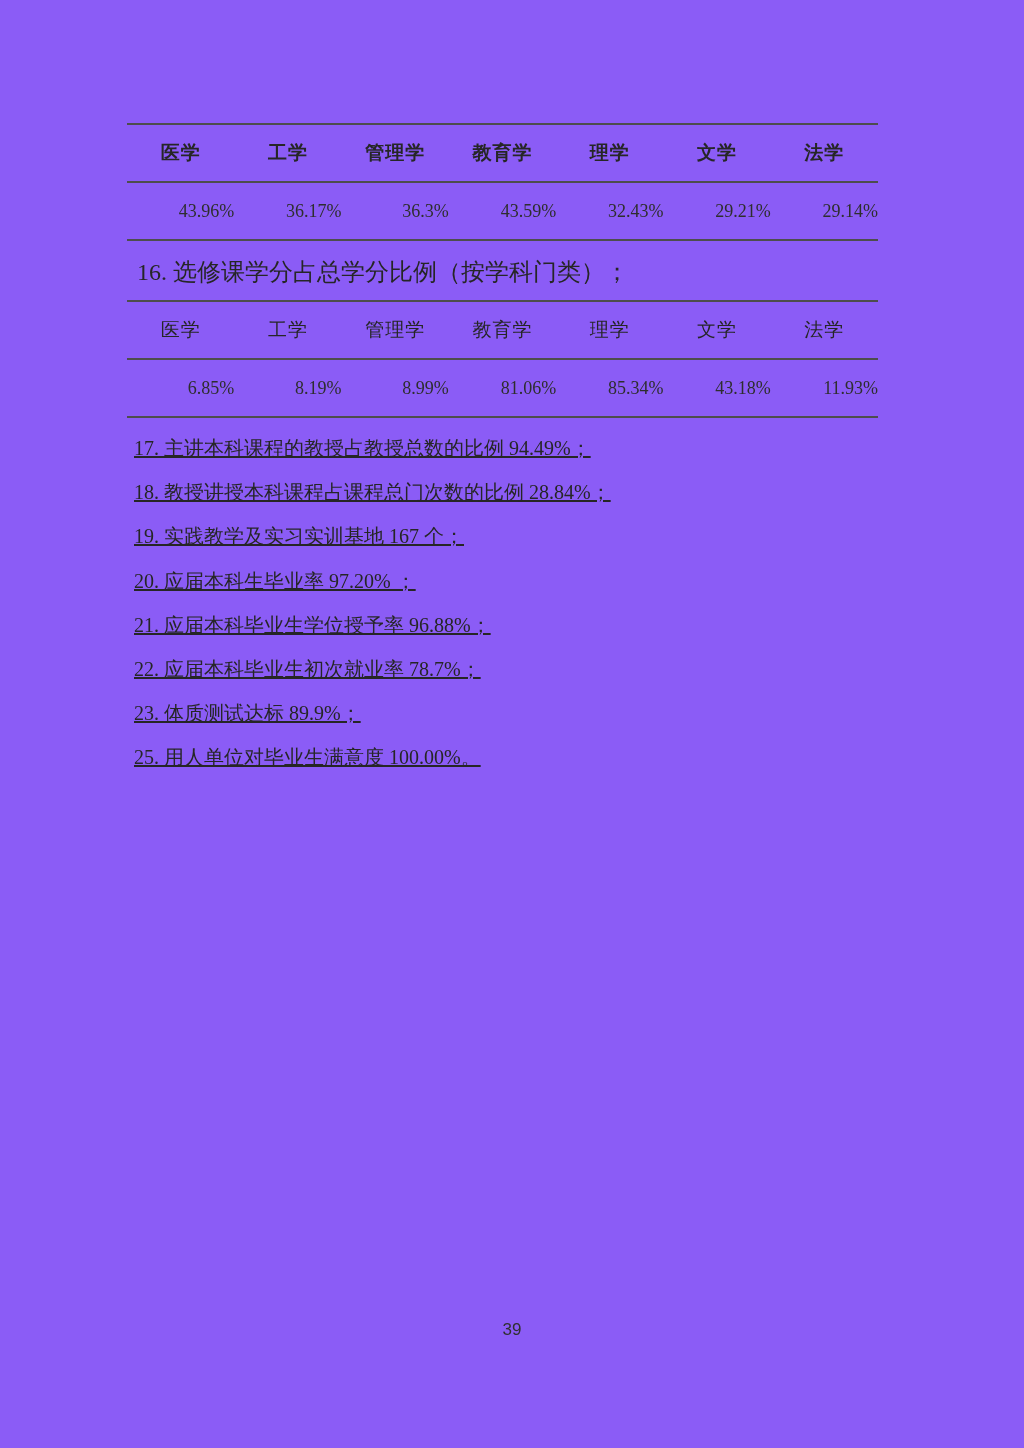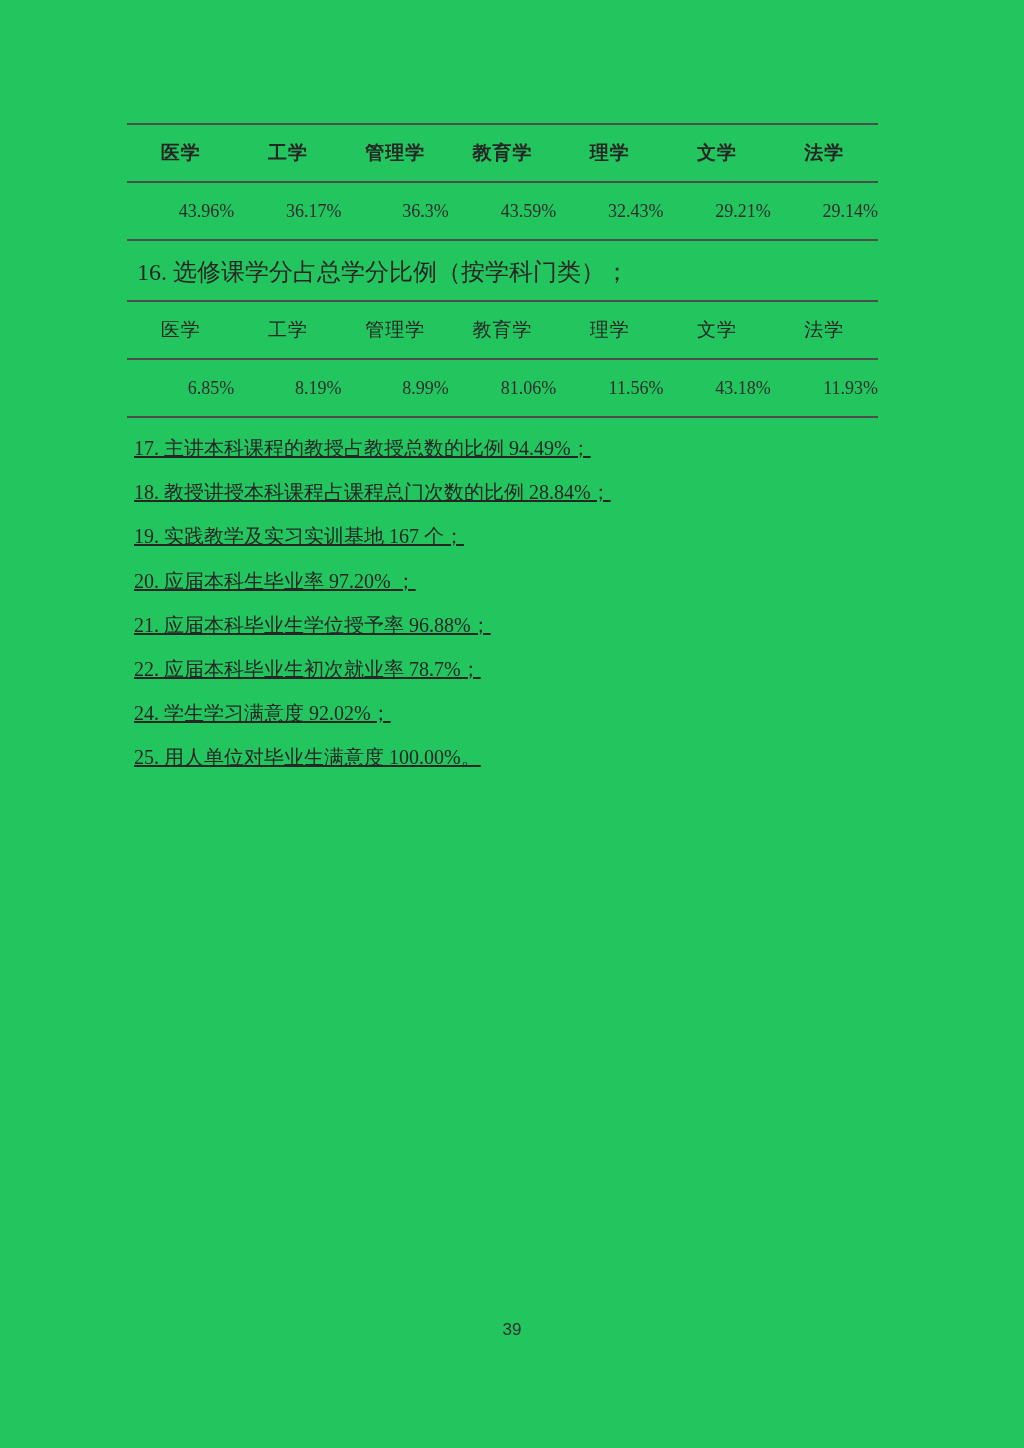--- a/index.html
+++ b/index.html
@@ -2,21 +2,21 @@
 <html><head>
 <meta charset="utf-8">
 <style>
   * { margin: 0; padding: 0; box-sizing: border-box; }
   html, body { background: #e8e8e8; }
   .page {
     position: relative;
     width: 1024px;
     height: 1448px;
     margin: 0 auto;
-    background: #22c55e;
+    background: #8b5cf6;
     font-family: "Liberation Serif", "DejaVu Serif", serif;
     color: #262626;
     overflow: hidden;
   }
   .disc-table {
     position: absolute;
     left: 127px;
     width: 751px;
     border-collapse: collapse;
     table-layout: fixed;
@@ -105,33 +105,33 @@
         <td>教育学</td>
         <td>理学</td>
         <td>文学</td>
         <td>法学</td>
       </tr>
       <tr class="value-row">
         <td>6.85%</td>
         <td>8.19%</td>
         <td>8.99%</td>
         <td>81.06%</td>
-        <td>11.56%</td>
+        <td>85.34%</td>
         <td>43.18%</td>
         <td>11.93%</td>
       </tr>
     </tbody>
   </table>
 
   <div class="items-block">
     <p>17. 主讲本科课程的教授占教授总数的比例 94.49%；</p>
     <p>18. 教授讲授本科课程占课程总门次数的比例 28.84%；</p>
     <p>19. 实践教学及实习实训基地 167 个；</p>
     <p>20. 应届本科生毕业率 97.20% ；</p>
     <p>21. 应届本科毕业生学位授予率 96.88%；</p>
     <p>22. 应届本科毕业生初次就业率 78.7%；</p>
-    <p>24. 学生学习满意度 92.02%；</p>
+    <p>23. 体质测试达标 89.9%；</p>
     <p>25. 用人单位对毕业生满意度 100.00%。</p>
   </div>
 
   <div class="page-footer">39</div>
 
 </div>
 
 </body></html>

